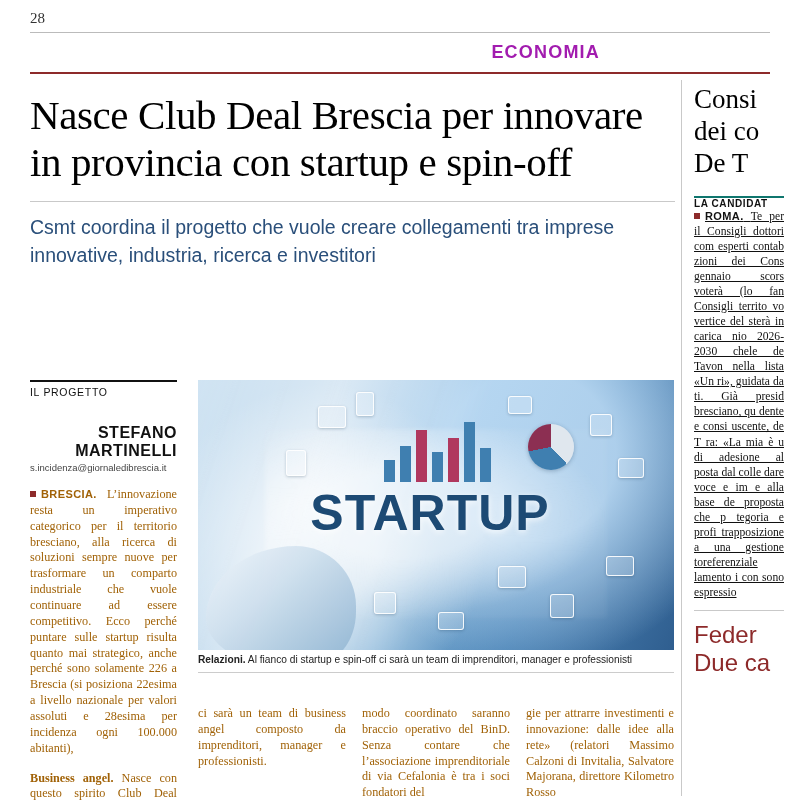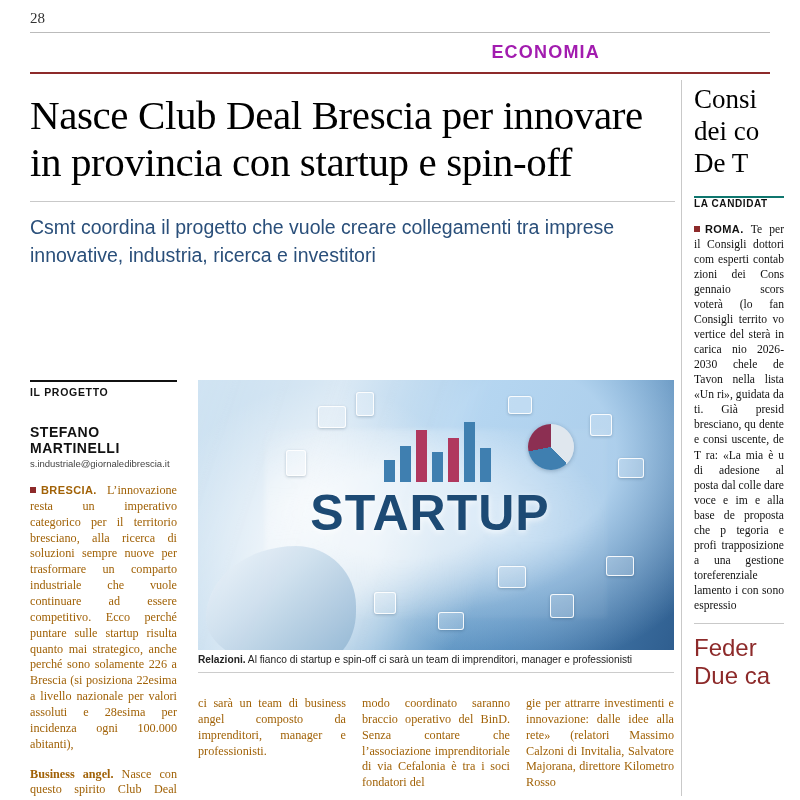--- a/index.html
+++ b/index.html
@@ -106,49 +106,50 @@
   .col-2 { left: 168px; width: 155px; }
   .col-3 { left: 337px; width: 155px; }
   .col-4 { left: 492px; width: 152px; }
 
   .kicker-wrap {
     border-top: 2px solid #111;
     padding-top: 4px;
   }
   .kicker {
     font-family: "Liberation Sans", sans-serif;
-    font-weight: bold;
+    font-weight: normal;
     font-size: 10.5px;
     letter-spacing: 0.7px;
     color: #111;
   }
   .byline {
     margin-top: 26px;
     font-family: "Liberation Sans", sans-serif;
     font-weight: bold;
-    font-size: 14px;
+    font-size: 16px;
     letter-spacing: 0.5px;
     color: #111;
+    text-align: right;
   }
   .byline-mail {
     font-family: "Liberation Sans", sans-serif;
     font-size: 9.5px;
     color: #444;
     margin-top: 2px;
   }
   .body-text {
     font-family: "Liberation Serif", serif;
     font-size: 12.2px;
     line-height: 1.30;
     text-align: justify;
     color: #a16207;
     margin-top: 14px;
     hyphens: auto;
   }
-  .body-text.tight { margin-top: 16px; }
+  .body-text.tight { margin-top: 26px; }
   .sq {
     display: inline-block;
     width: 6px;
     height: 6px;
     background: #8d2a2a;
     margin-right: 5px;
     position: relative;
     top: -1px;
   }
   .lead-city {
@@ -311,25 +312,26 @@
   }
   .rail-kicker {
     margin-top: 16px;
     border-top: 2px solid #0f766e;
     font-family: "Liberation Sans", sans-serif;
     font-weight: bold;
     font-size: 10px;
     letter-spacing: 0.6px;
   }
   .rail-body {
-    margin-top: 13px;
+    margin-top: 0;
     font-family: "Liberation Serif", serif;
     font-size: 11.6px;
     line-height: 1.30;
     text-align: justify;
+    text-decoration: underline;
   }
   .rail-rule {
     margin-top: 10px;
     width: 100%;
     height: 1px;
     background: #c9c9c9;
   }
   .rail-head2 {
     margin-top: 10px;
     font-family: Liberation Sans, sans-serif;
@@ -354,21 +356,21 @@
     <div class="rule-under-head"></div>
     <div class="subhead">Csmt coordina il progetto che vuole creare collegamenti tra imprese innovative, industria, ricerca e investitori</div>
 
     <div class="cols">
 
       <div class="col col-1">
         <div class="kicker-wrap">
           <div class="kicker">IL PROGETTO</div>
         </div>
         <div class="byline">STEFANO MARTINELLI</div>
-        <div class="byline-mail">s.industriale@giornaledibrescia.it</div>
+        <div class="byline-mail">s.incidenza@giornaledibrescia.it</div>
 
         <div class="body-text">
           <span class="sq"></span><span class="lead-city">BRESCIA.</span>
           <span>L’innovazione resta un imperativo categorico per il territorio bresciano, alla ricerca di soluzioni sempre nuove per trasformare un comparto industriale che vuole continuare ad essere competitivo. Ecco perché puntare sulle startup risulta quanto mai strategico, anche perché sono solamente 226 a Brescia (si posiziona 22esima a livello nazionale per valori assoluti e 28esima per incidenza ogni 100.000 abitanti),</span>
         </div>
 
         <div class="body-text">
           <span class="run-in">Business angel.</span>
           <span>Nasce con questo spirito Club Deal Brescia, un nuovo network pensato e sviluppato per mettere in relazione tra loro startup, spin-off universitari, imprese e investitori</span>
         </div>

